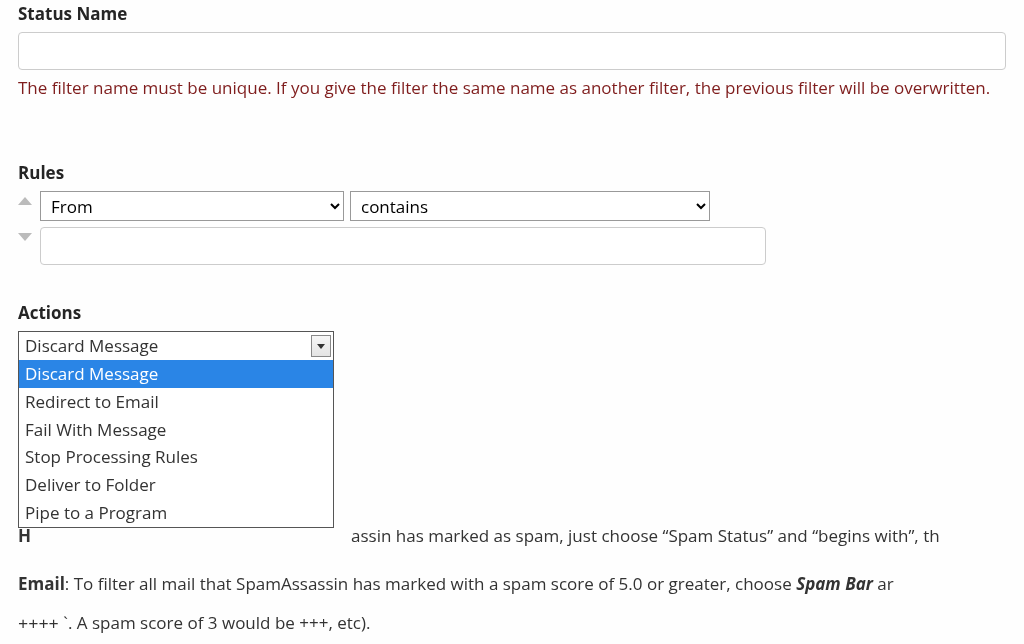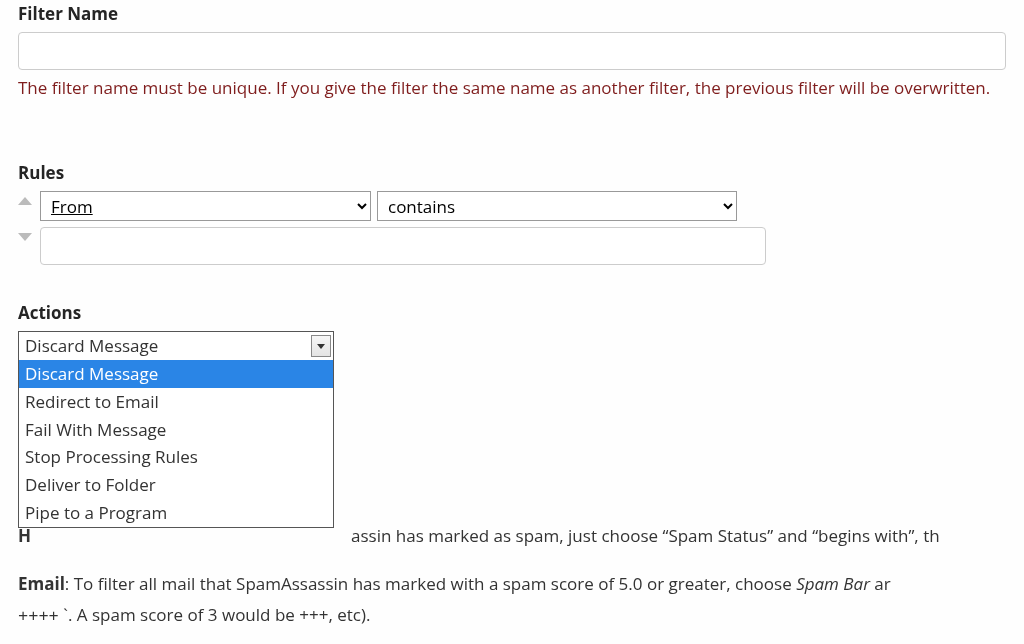--- a/index.html
+++ b/index.html
@@ -53,21 +53,21 @@
   .rules-controls { flex: 0 0 auto; }
   .selects-row { display: flex; gap: 6px; }
   select.big {
     height: 30px;
     border: 1px solid #999;
     background: #fff;
     font-size: 17px;
     padding: 2px 6px;
     font-family: inherit;
   }
-  .sel-field { width: 331px; text-decoration: underline; }
+  .sel-field { width: 304px; }
   .sel-cond  { width: 360px; }
   .rule-value {
     margin-top: 6px;
     width: 726px;
     height: 38px;
     border: 1px solid #ccc;
     border-radius: 4px;
     padding: 6px 10px;
     font-size: 15px;
     background: #fff;
@@ -114,35 +114,35 @@
     padding: 2px 6px;
     font-size: 17px;
     cursor: pointer;
   }
   .dropdown-panel .opt.sel {
     background: #2a85e6;
     color: #fff;
   }
   .hints { margin-top: 162px; }
   .hint-line {
-    margin-top: 6px;
+    margin-top: 14px;
     line-height: 1.5;
     white-space: pre-wrap;
   }
   .bold { font-weight: 700; }
-  .ital { font-style: italic; }
+  .ital { font-style: italic; font-weight: bold; }
   .mono { font-family: "Courier New", monospace; }
 </style>
 </head>
 <body>
 
 
 
 
-<div class="section-label">Filter Name</div>
+<div class="section-label">Status Name</div>
 <input type="text" class="filter-name-input" value="" style="">
 <div class="help-text">The filter name must be unique. If you give the filter the same name as another filter, the previous filter will be overwritten.</div>
 
 
 <div class="rules-section">
   <div class="section-label">Rules</div>
   <div class="rules-row">
     <div class="arrows">
       <div class="arrow up"></div>
       <div class="arrow down"></div>

